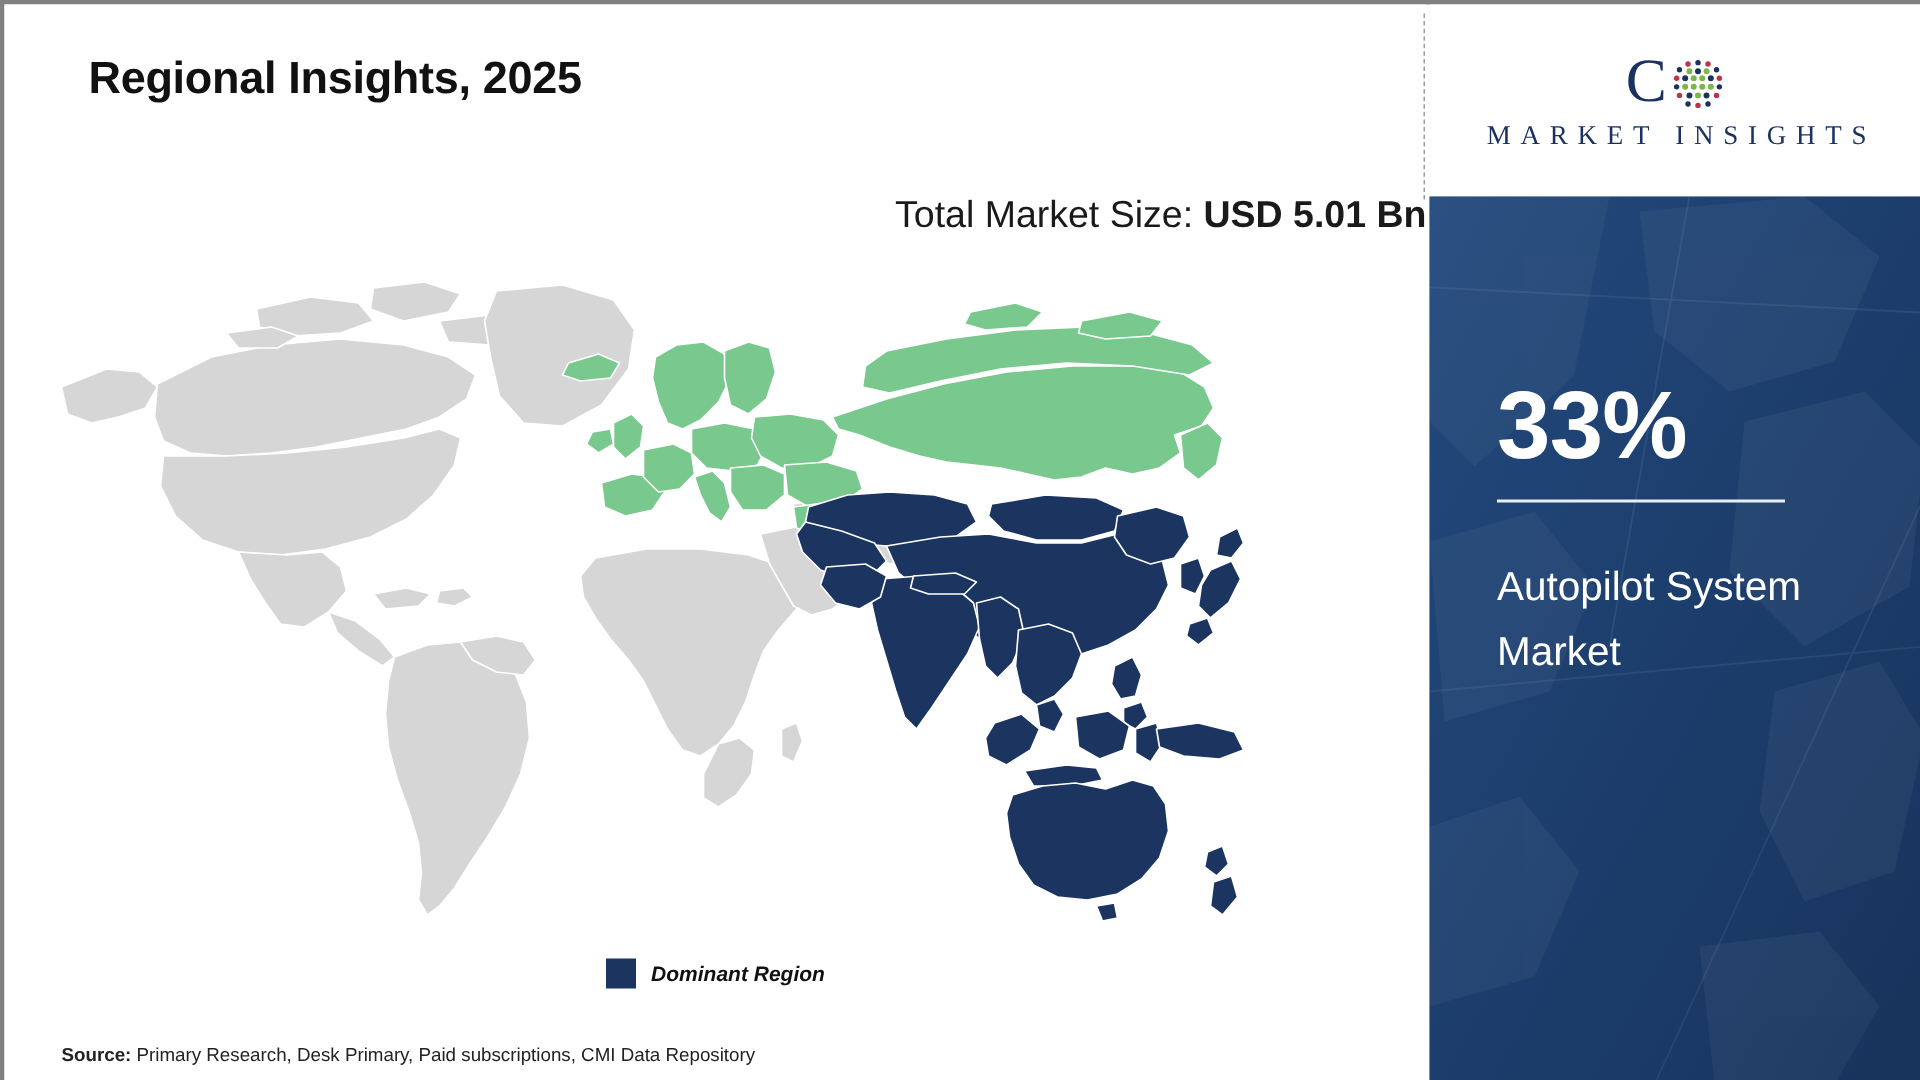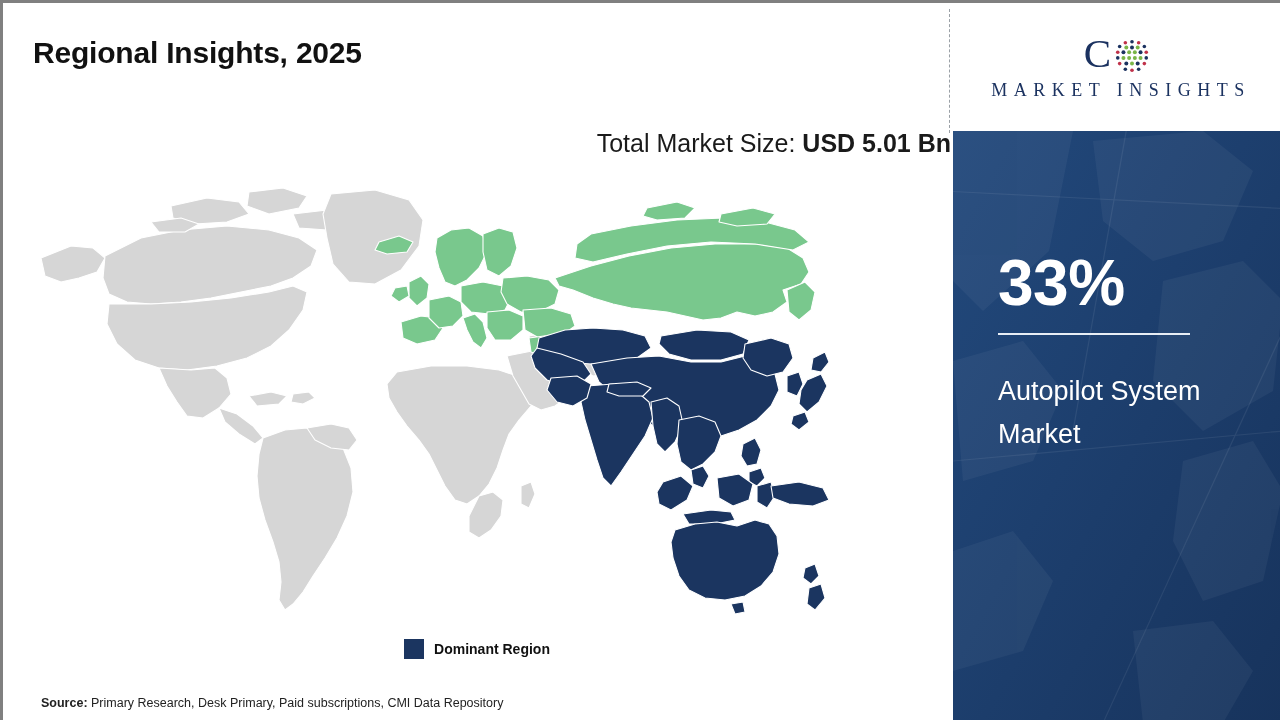--- a/index.html
+++ b/index.html
@@ -17,21 +17,21 @@
     border-left:3px solid #808080;
   }
 
   
   #left-panel {
     position:absolute; left:0; top:0; width:948px; height:717px;
     background:#fff;
   }
 
   #page-title {
-    position:absolute; left:30px; top:33px;
+    position:absolute; left:56px; top:33px;
     font-size:30px; font-weight:bold; color:#111111;
     letter-spacing:-0.2px;
     white-space:nowrap;
   }
 
   #market-size-line {
     position:absolute; left:0; top:126px; width:948px;
     text-align:right;
     font-size:25px; color:#1a1a1a;
     white-space:nowrap;
@@ -41,21 +41,21 @@
 
   
   #map-wrap {
     position:absolute; left:28px; top:183px; width:800px; height:430px;
   }
   #map-wrap svg { display:block; width:100%; height:100%; }
 
   
   #map-legend {
     position:absolute; left:0; top:636px; width:948px;
-    display:flex; justify-content:center; align-items:center; gap:60px;
+    display:flex; justify-content:center; align-items:center; gap:60px;font-style:italic;
   }
   .legend-item { display:flex; align-items:center; gap:10px; }
   .legend-swatch { width:20px; height:20px; display:block; }
   .legend-label { font-size:14px; font-weight:bold; color:#111; white-space:nowrap; }
 
   
   #source-line {
     position:absolute; left:38px; top:693px;
     font-size:12.5px; color:#222; white-space:nowrap;
   }

